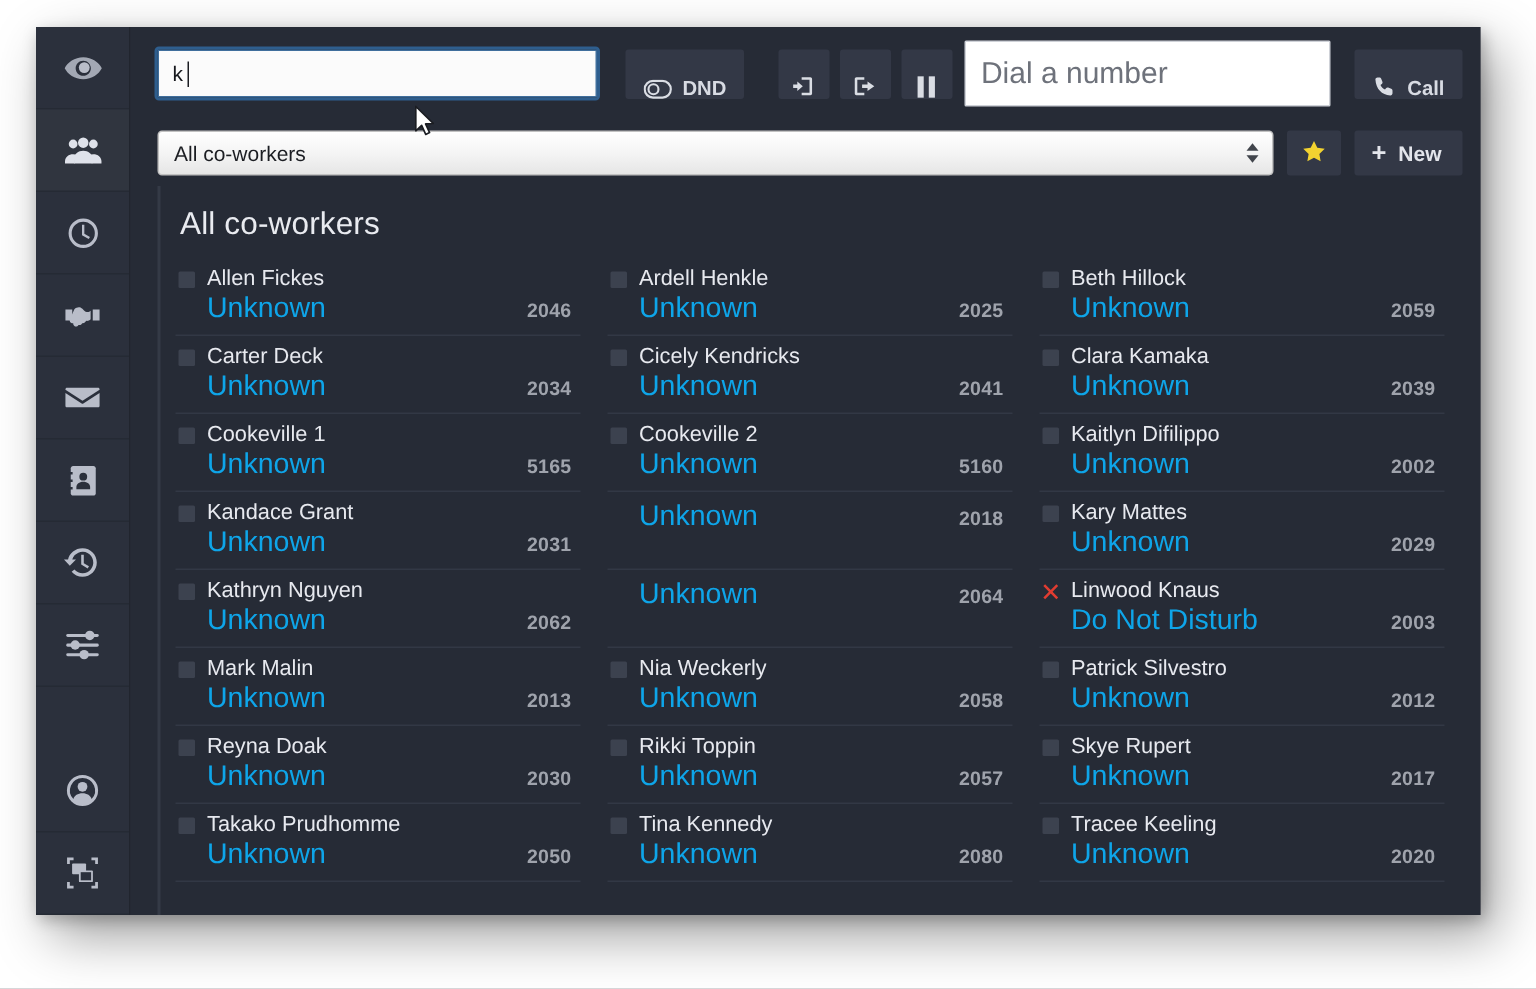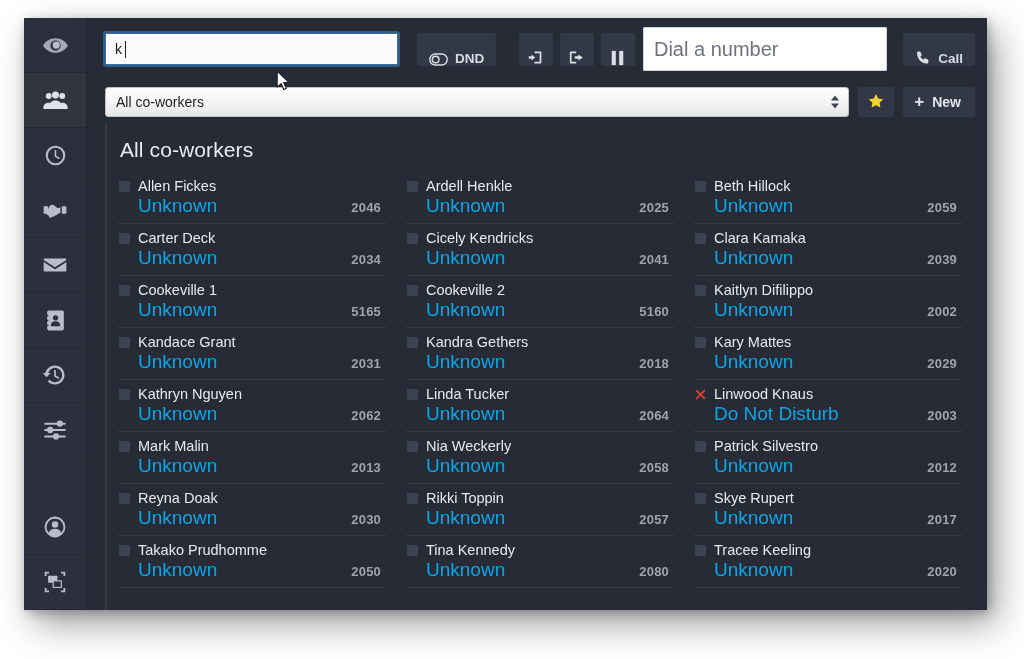--- a/index.html
+++ b/index.html
@@ -576,24 +576,20 @@
                 <div class="c-top">
                   <span class="c-check"></span>
                   <span class="c-name">Kandace Grant</span>
                 </div>
                 <div class="c-bot">
                   <span class="c-presence">Unknown</span>
                   <span class="c-ext">2031</span>
                 </div>
               </div>
               <div class="contact">
-                <div class="c-top">
-                  <span class="c-check"></span>
-                  <span class="c-name">Kandra Gethers</span>
-                </div>
                 <div class="c-bot">
                   <span class="c-presence">Unknown</span>
                   <span class="c-ext">2018</span>
                 </div>
               </div>
               <div class="contact">
                 <div class="c-top">
                   <span class="c-check"></span>
                   <span class="c-name">Kary Mattes</span>
                 </div>
@@ -606,24 +602,20 @@
                 <div class="c-top">
                   <span class="c-check"></span>
                   <span class="c-name">Kathryn Nguyen</span>
                 </div>
                 <div class="c-bot">
                   <span class="c-presence">Unknown</span>
                   <span class="c-ext">2062</span>
                 </div>
               </div>
               <div class="contact">
-                <div class="c-top">
-                  <span class="c-check"></span>
-                  <span class="c-name">Linda Tucker</span>
-                </div>
                 <div class="c-bot">
                   <span class="c-presence">Unknown</span>
                   <span class="c-ext">2064</span>
                 </div>
               </div>
               <div class="contact">
                 <div class="c-top">
                   <span class="c-status">
                     <svg width="11" height="11" viewBox="0 0 12 12">
                       <path d="M1.9 0.6L6 4.7 10.1 0.6 11.4 1.9 7.3 6l4.1 4.1-1.3 1.3L6 7.3 1.9 11.4 0.6 10.1 4.7 6 0.6 1.9z" fill="#e03c31"></path>

